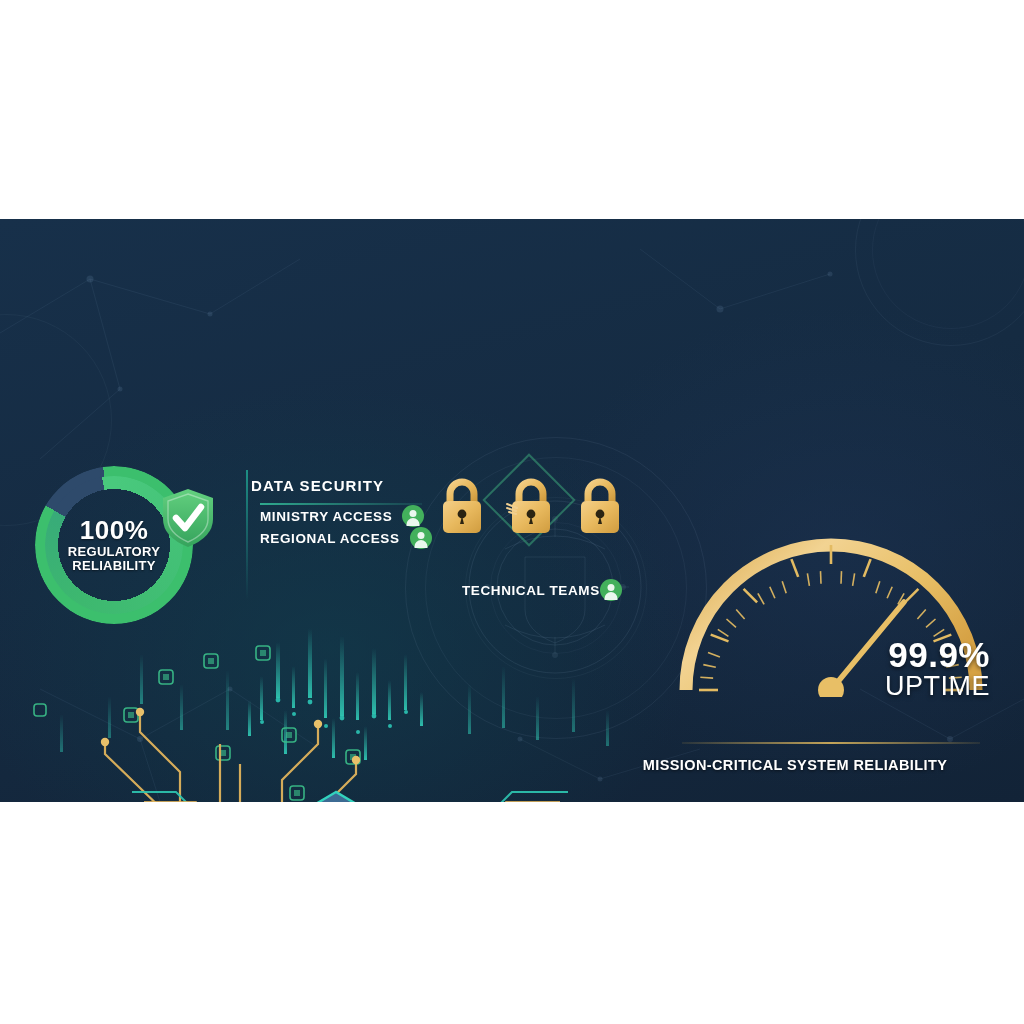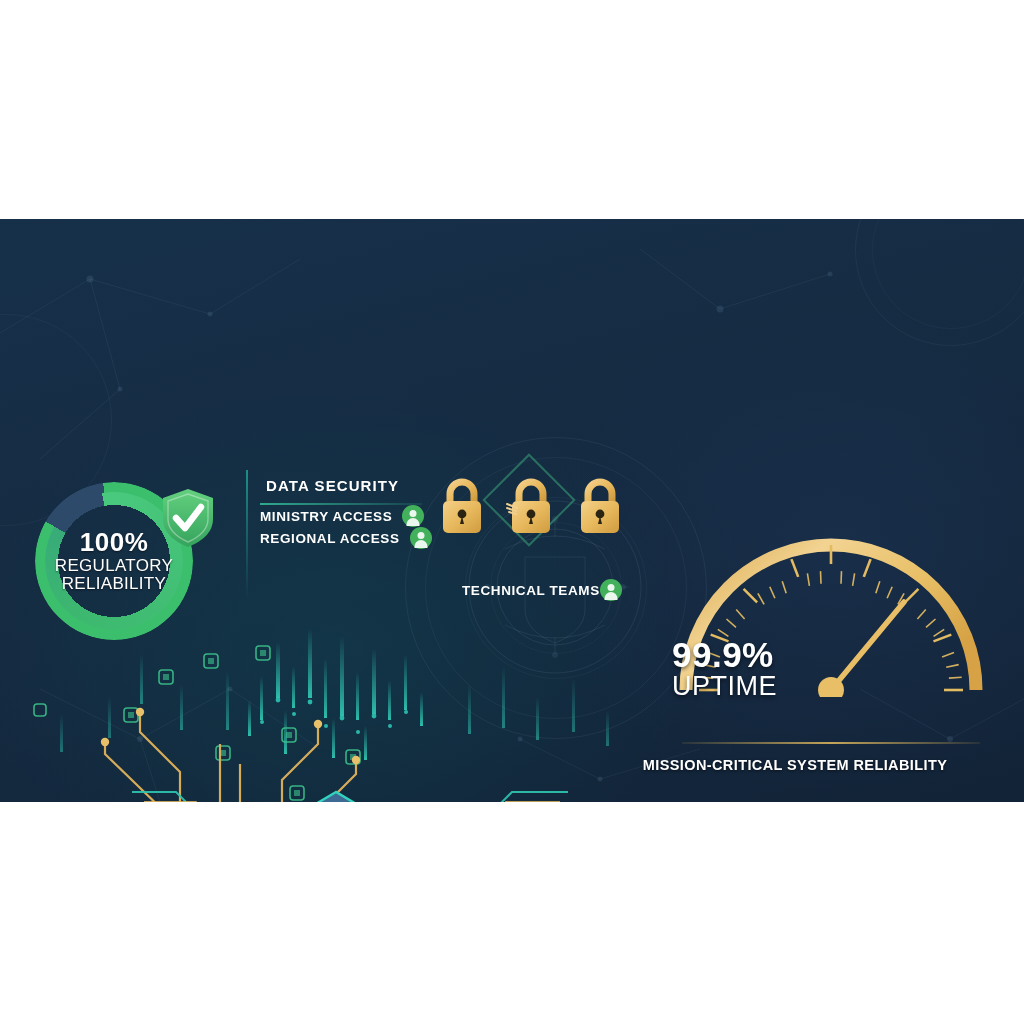--- a/index.html
+++ b/index.html
@@ -24,64 +24,64 @@
   #seal-main2{left:425px;top:238px;width:260px;height:260px;border-color:rgba(150,180,210,.07);}
   #seal-main3{left:465px;top:278px;width:180px;height:180px;border-color:rgba(150,180,210,.06);}
   #seal-main4{left:490px;top:303px;width:130px;height:130px;border-color:rgba(150,180,210,.05);}
   #seal-r{left:855px;top:-65px;width:190px;height:190px;border-color:rgba(150,180,210,.07);}
   #seal-r2{left:872px;top:-48px;width:156px;height:156px;border-color:rgba(150,180,210,.05);}
   #seal-l{left:-100px;top:95px;width:210px;height:210px;border-color:rgba(150,180,210,.06);}
   #seal-txt{position:absolute;left:405px;top:218px;width:300px;height:300px;
     font-size:9px;letter-spacing:2px;color:rgba(170,200,225,.10);}
 
   
-  #compliance{position:absolute;left:35px;top:263px;width:158px;height:158px;}
+  #compliance{position:absolute;left:35px;top:247px;width:158px;height:158px;}
   #ring-outer{position:absolute;inset:0;border-radius:50%;
     background:conic-gradient(from 0deg,
       #3cbf6d 0deg, #3cbf6d 300deg,
       #2e4a6b 300deg, #2e4a6b 352deg,
       #3cbf6d 352deg, #3cbf6d 360deg);
     -webkit-mask:radial-gradient(circle, transparent 0 64px, #000 64px);
             mask:radial-gradient(circle, transparent 0 64px, #000 64px);}
   #ring-inner{position:absolute;left:10px;top:10px;width:138px;height:138px;border-radius:50%;
     background:conic-gradient(from 0deg,
       #49c97d 0deg, #3db86f 210deg, #38ab79 300deg, #2e4a6b 300deg, #2e4a6b 350deg, #49c97d 350deg);
     -webkit-mask:radial-gradient(circle, transparent 0 56px, #000 56px);
             mask:radial-gradient(circle, transparent 0 56px, #000 56px);}
   #ring-text{position:absolute;left:0;top:0;width:158px;height:158px;display:flex;
     flex-direction:column;align-items:center;justify-content:center;text-align:center;line-height:1.1;}
   #pct{font-size:26px;font-weight:bold;color:#ffffff;letter-spacing:.5px;text-shadow:0 1px 2px rgba(0,0,0,.5);}
-  .rl{font-size:17px;font-weight:normal;color:#ffffff;letter-spacing:.3px;text-shadow:0 1px 2px rgba(0,0,0,.5);}
+  .rl{font-size:13px;font-weight:bold;color:#ffffff;letter-spacing:.3px;text-shadow:0 1px 2px rgba(0,0,0,.5);}
 
   #shield-check{position:absolute;left:160px;top:268px;width:56px;height:62px;}
 
   
   #ds{position:absolute;left:246px;top:258px;width:190px;}
   #ds-rule{position:absolute;left:246px;top:251px;width:2px;height:130px;
     background:linear-gradient(#1d8f84,rgba(29,143,132,0));}
-  #ds-title{font-size:15px;font-weight:bold;color:#ffffff;letter-spacing:1.1px;padding-left:20px;}
+  #ds-title{font-size:15px;font-weight:bold;color:#ffffff;letter-spacing:1.1px;padding-left:5px;}
   #ds-underline{margin:9px 0 0 14px;width:162px;height:2px;background:linear-gradient(90deg,#2fa98e,rgba(47,169,142,.15));}
   .ds-row{display:flex;align-items:center;gap:10px;padding-left:14px;}
   .ds-lab{font-size:13.5px;font-weight:bold;color:#ffffff;letter-spacing:.6px;white-space:nowrap;}
   .usr{width:22px;height:22px;border-radius:50%;background:#43b05c;flex:0 0 auto;position:relative;}
   .usr::before{content:"";position:absolute;left:50%;top:4.5px;transform:translateX(-50%);
     width:7px;height:7px;border-radius:50%;background:#eaf7ee;}
   .usr::after{content:"";position:absolute;left:50%;top:12.5px;transform:translateX(-50%);
     width:13px;height:8px;border-radius:7px 7px 0 0;background:#eaf7ee;}
 
   #tech-row{position:absolute;left:462px;top:360px;display:flex;align-items:center;gap:0;}
 
   
   #locks{position:absolute;left:440px;top:258px;width:180px;height:62px;}
   #diamond{position:absolute;left:496px;top:248px;width:62px;height:62px;
     border:2px solid rgba(61,165,122,.55);transform:rotate(45deg);}
 
   
   #gauge{position:absolute;left:672px;top:293px;width:318px;height:185px;}
-  #uptime{position:absolute;left:672px;top:418px;width:318px;text-align:left;}
+  #uptime{position:absolute;left:672px;top:418px;width:318px;text-align:right;}
   #uptime-val{font-size:35px;font-weight:bold;color:#ffffff;line-height:1;letter-spacing:.5px;
     text-shadow:0 2px 4px rgba(0,0,0,.55);}
   #uptime-lab{font-size:27px;font-weight:normal;color:#ffffff;line-height:1.05;letter-spacing:.5px;
     text-shadow:0 2px 4px rgba(0,0,0,.55);}
   #gauge-rule{position:absolute;left:682px;top:523px;width:298px;height:1.5px;
     background:linear-gradient(90deg,rgba(212,170,70,.1),rgba(226,186,94,.85),rgba(212,170,70,.1));}
   #gauge-sub{position:absolute;left:636px;top:538px;width:318px;text-align:center;
     font-size:14.5px;font-weight:bold;color:#ffffff;letter-spacing:.4px;
     text-shadow:0 1px 3px rgba(0,0,0,.6);white-space:nowrap;}
 </style>

